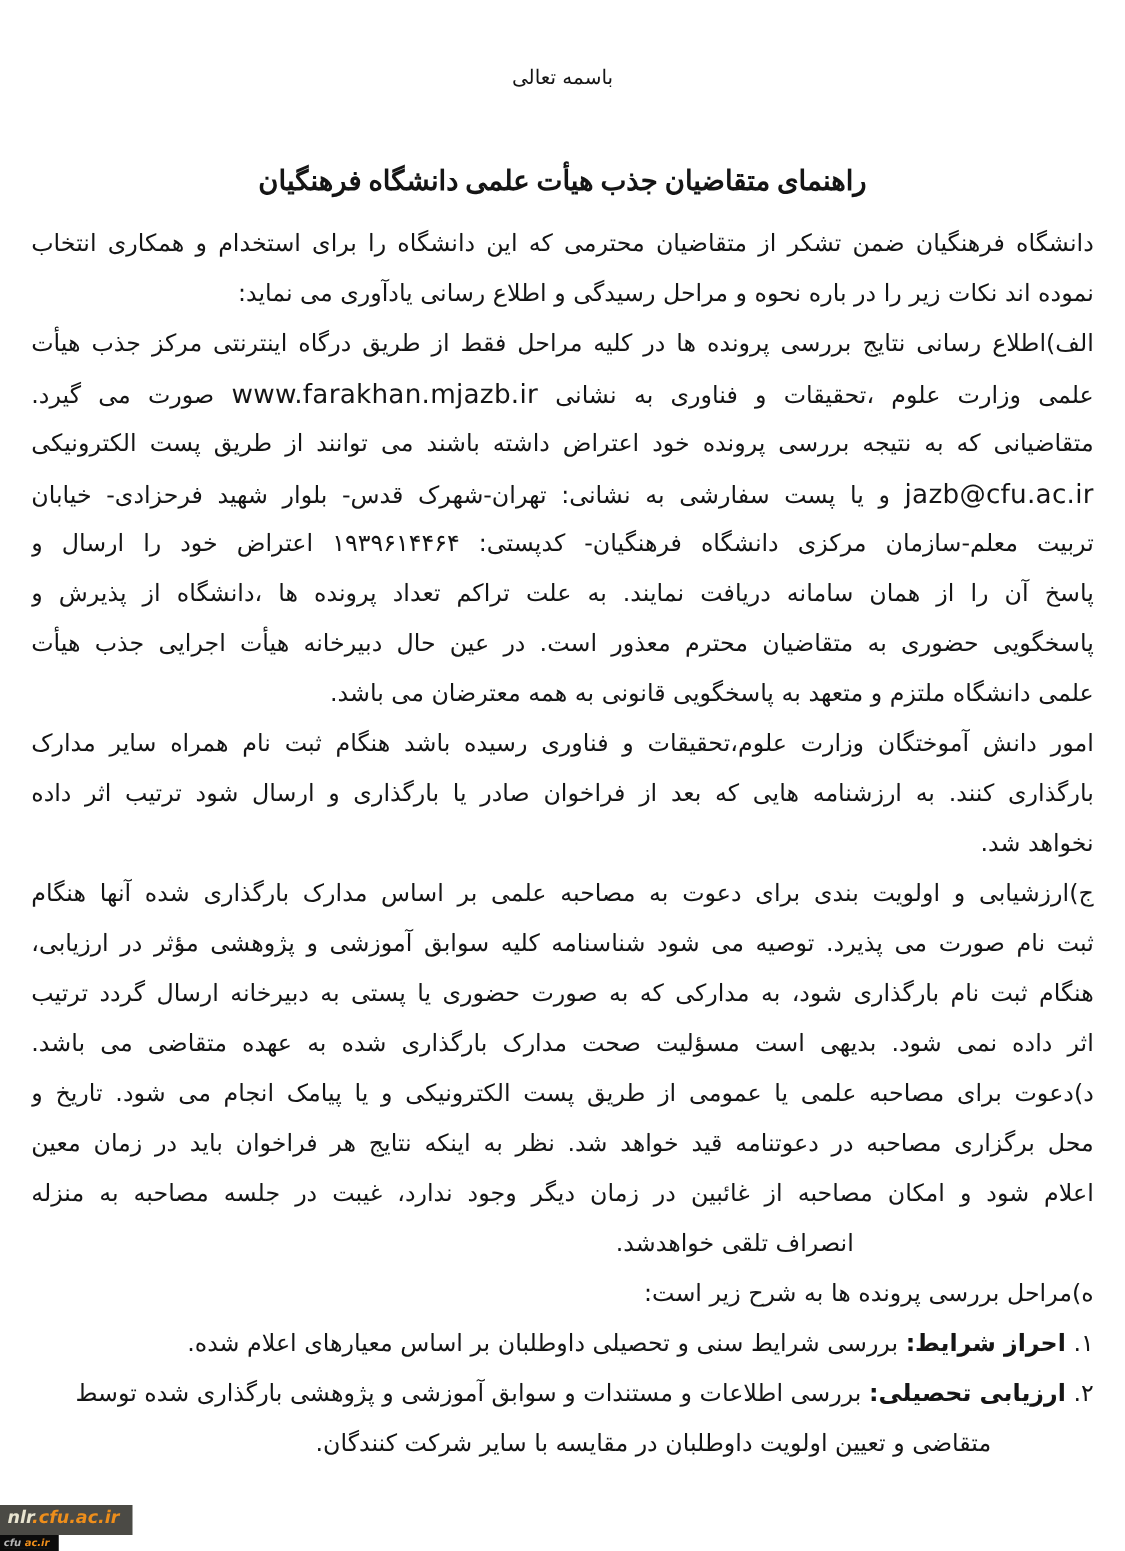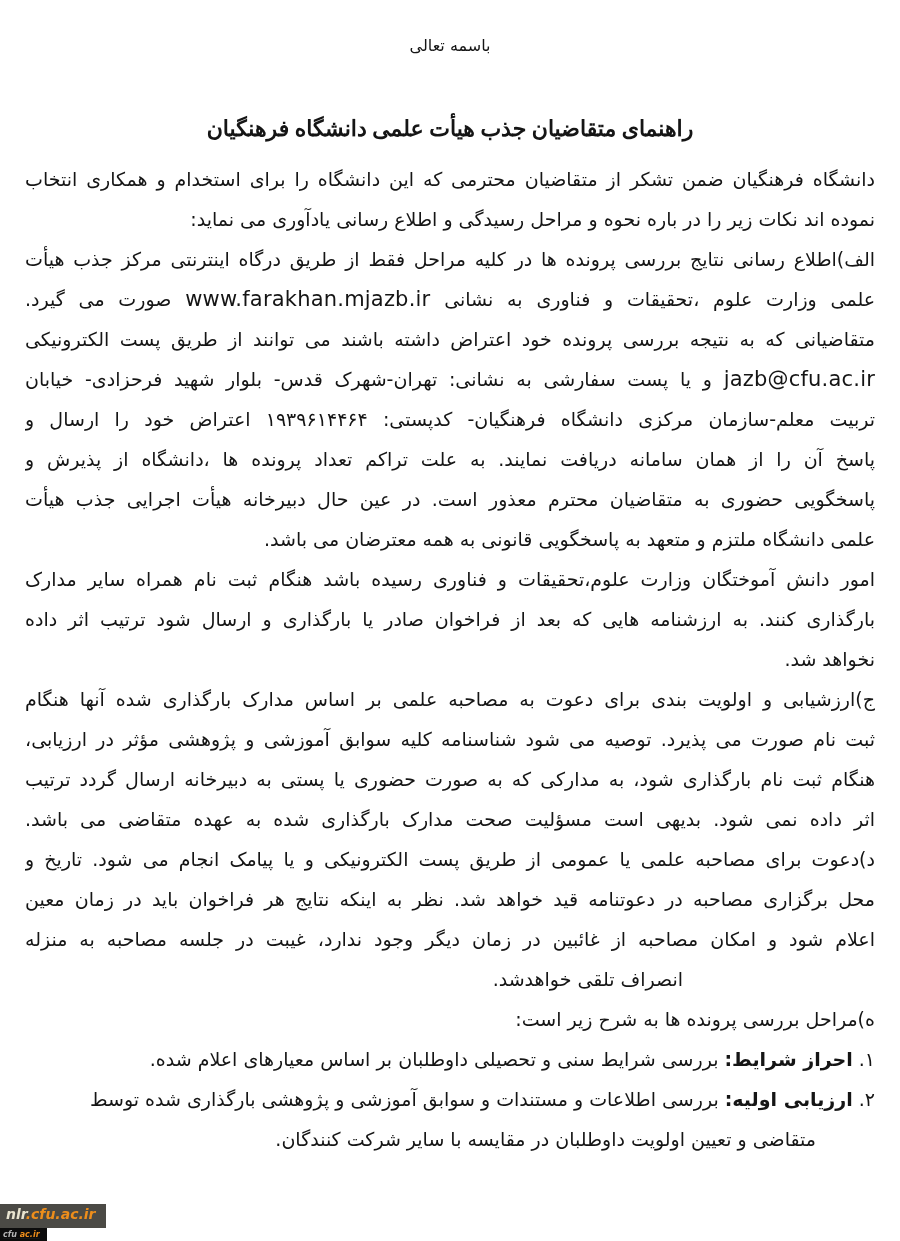--- a/index.html
+++ b/index.html
@@ -6,21 +6,21 @@
   body {
     width: 900px; height: 1241px;
     background: #ffffff;
     position: relative;
     overflow: hidden;
     font-family: "DejaVu Sans", sans-serif;
     color: #151515;
   }
   .doc {
     position: absolute; top: 0; left: 0; right: 0; bottom: 0;
-    padding: 0 25px;
+    padding: 16px 25px;
     direction: rtl;
   }
   .bismillah {
     margin-top: 33px;
     text-align: center;
     font-size: 16px;
     height: 26px; line-height: 26px;
   }
   .doc-title {
     margin-top: 52px;
@@ -84,19 +84,19 @@
       <div class="line justify"><span>ج)ارزشیابی و اولویت بندی برای دعوت به مصاحبه علمی بر اساس مدارک بارگذاری شده آنها هنگام</span></div>
       <div class="line justify"><span>ثبت نام صورت می پذیرد. توصیه می شود شناسنامه کلیه سوابق آموزشی و پژوهشی مؤثر در ارزیابی،</span></div>
       <div class="line justify"><span>هنگام ثبت نام بارگذاری شود، به مدارکی که به صورت حضوری یا پستی به دبیرخانه ارسال گردد ترتیب</span></div>
       <div class="line justify"><span>اثر داده نمی شود. بدیهی است مسؤلیت صحت مدارک بارگذاری شده به عهده متقاضی می باشد.</span></div>
       <div class="line justify"><span>د)دعوت برای مصاحبه علمی یا عمومی از طریق پست الکترونیکی و یا پیامک انجام می شود. تاریخ و</span></div>
       <div class="line justify"><span>محل برگزاری مصاحبه در دعوتنامه قید خواهد شد. نظر به اینکه نتایج هر فراخوان باید در زمان معین</span></div>
       <div class="line justify"><span>اعلام شود و امکان مصاحبه از غائبین در زمان دیگر وجود ندارد، غیبت در جلسه مصاحبه به منزله</span></div>
       <div class="line right" style="margin-right: 192px;"><span>انصراف تلقی خواهدشد.</span></div>
       <div class="line right"><span>ه)مراحل بررسی پرونده ها به شرح زیر است:</span></div>
       <div class="line right"><span>۱. </span><span class="b">احراز شرایط:</span><span> بررسی شرایط سنی و تحصیلی داوطلبان بر اساس معیارهای اعلام شده.</span></div>
-      <div class="line right"><span>۲. </span><span class="b">ارزیابی اولیه:</span><span> بررسی اطلاعات و مستندات و سوابق آموزشی و پژوهشی بارگذاری شده توسط</span></div>
-      <div class="line right" style="margin-right: 59px;"><span>متقاضی و تعیین اولویت داوطلبان در مقایسه با سایر شرکت کنندگان.</span></div>
+      <div class="line right"><span>۲. </span><span class="b">ارزیابی تحصیلی:</span><span> بررسی اطلاعات و مستندات و سوابق آموزشی و پژوهشی بارگذاری شده توسط</span></div>
+      <div class="line right" style="margin-right: 82px;"><span>متقاضی و تعیین اولویت داوطلبان در مقایسه با سایر شرکت کنندگان.</span></div>
     </div>
 </div>
 
 <div class="wm" id="wm-main" style="background: rgb(75, 74, 69);"><span style="color: rgb(232, 228, 208);">nlr</span><span style="color: rgb(238, 142, 27);">.</span><span style="color: rgb(238, 142, 27);">cfu.ac.ir</span></div>
 <div class="wm2" id="wm-small" style="background: rgb(12, 12, 12); text-decoration: underline;"><span style="color: rgb(181, 181, 181);">cfu </span><span style="color: rgb(238, 142, 27);">ac.ir</span></div>
 
 </body></html>

